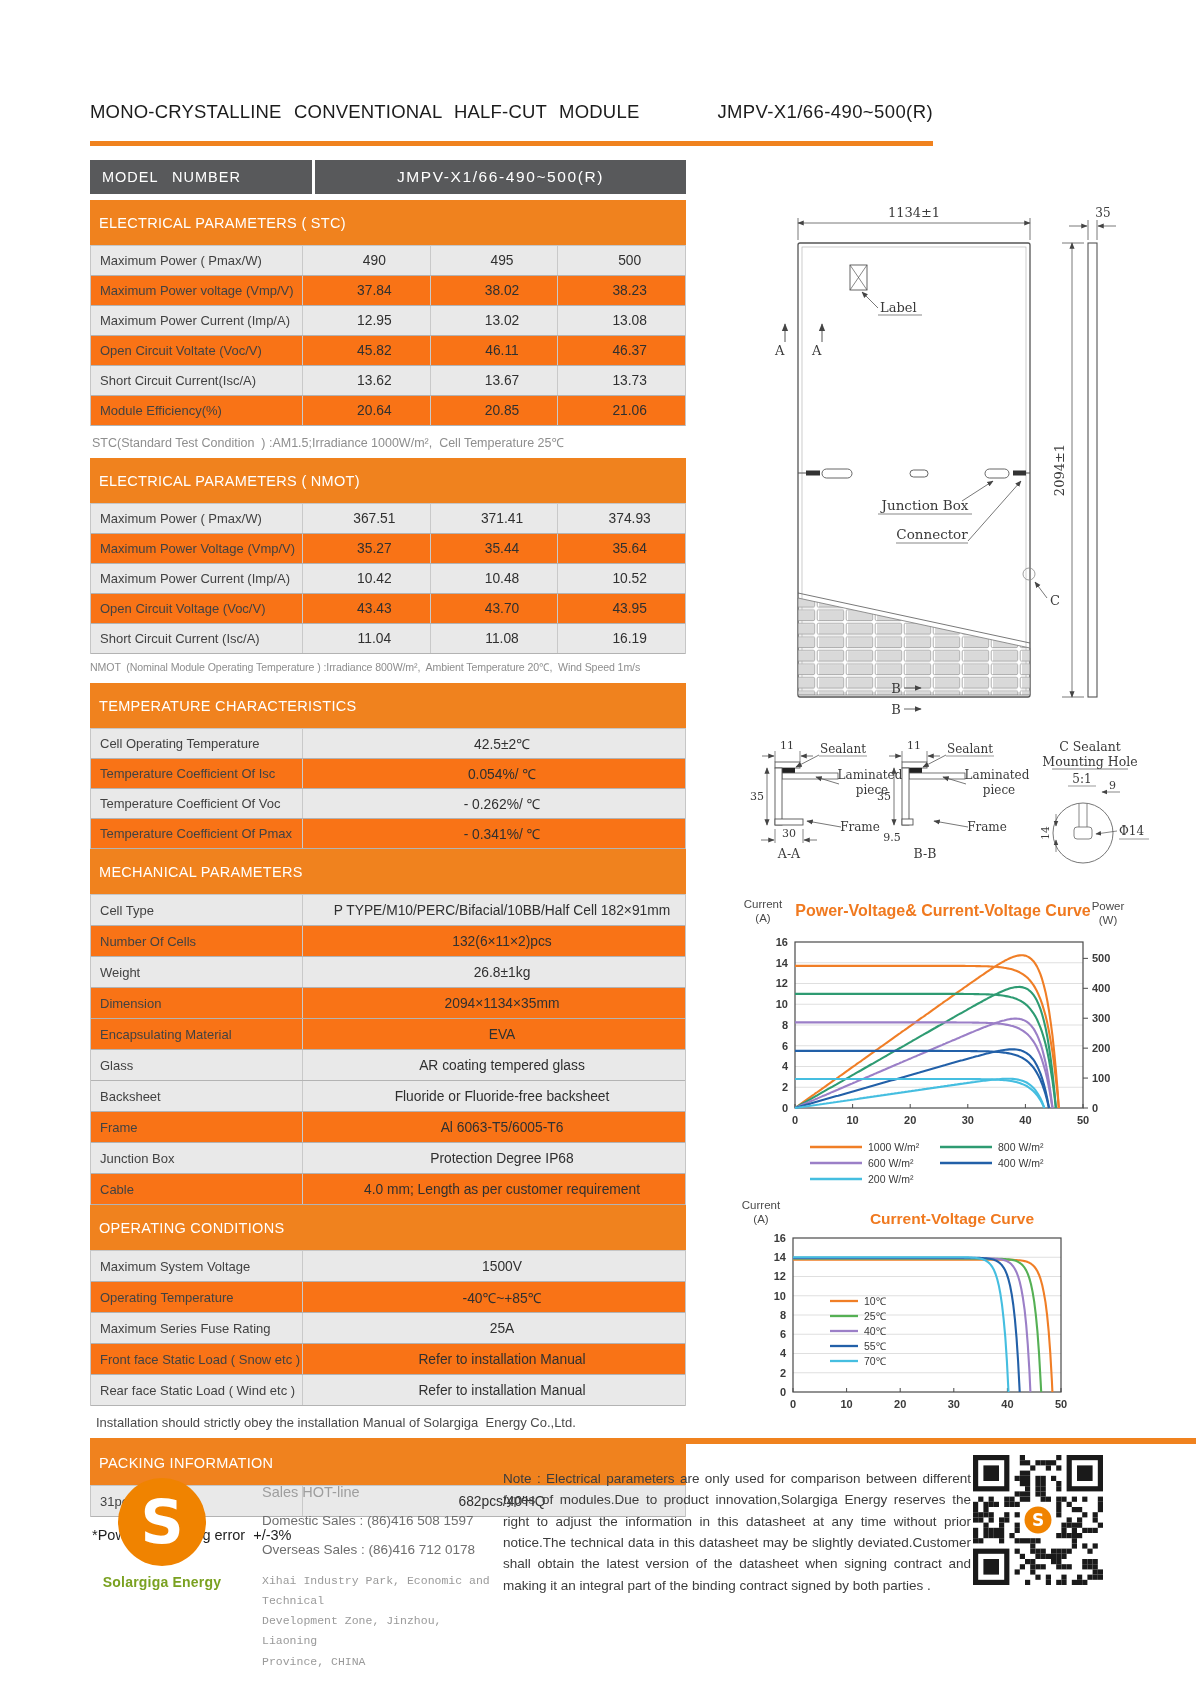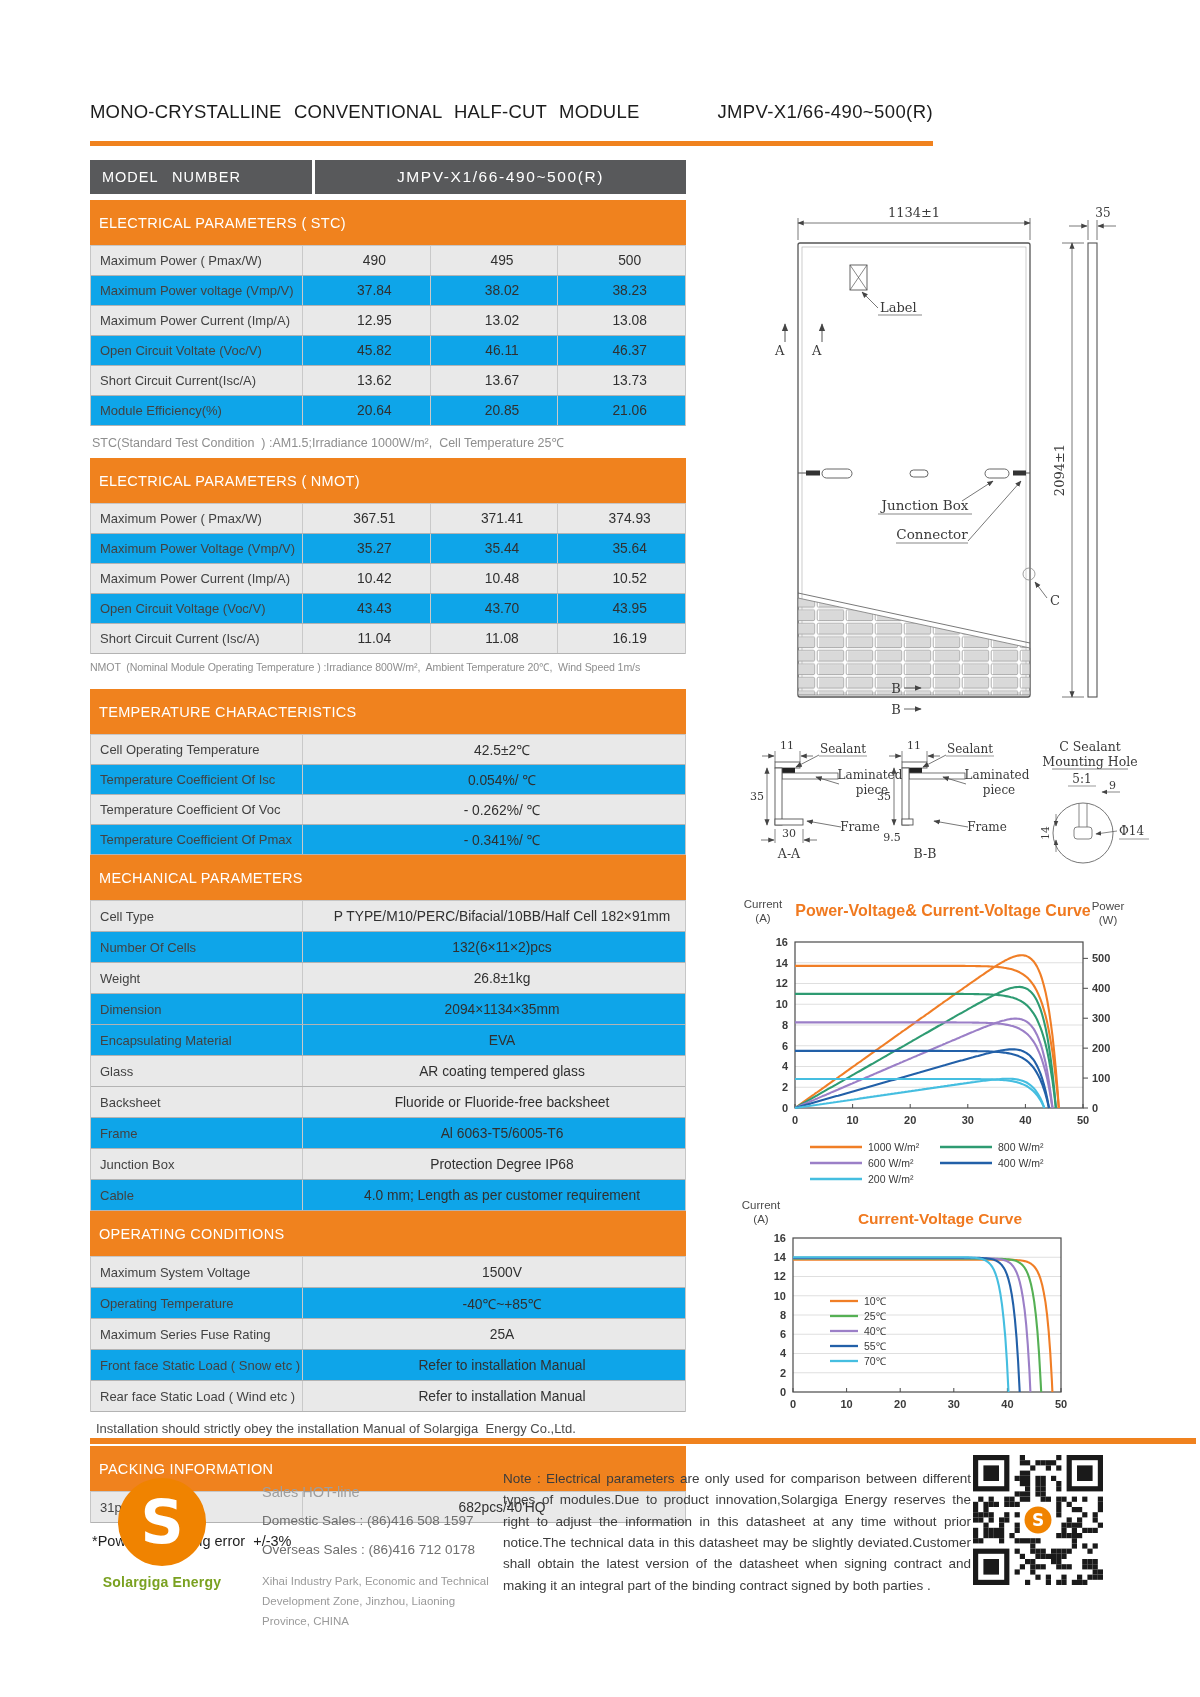--- a/index.html
+++ b/index.html
@@ -12,51 +12,51 @@
   .rule{position:absolute;background:#F0821E;}
   
   .leftcol{position:absolute;left:90px;top:160px;width:596px;}
   .modelbar{display:flex;height:34px;margin-bottom:6px;}
   .modelbar .mcell{background:#58595B;color:#fff;display:flex;align-items:center;}
   .modelbar .m1{width:210px;padding-left:12px;font-size:14.5px;letter-spacing:1px;word-spacing:9px;}
   .modelbar .m2{flex:1;margin-left:3px;justify-content:center;font-size:15.5px;letter-spacing:1.6px;}
   .sechead{height:45px;background:#F0821E;color:#fff;display:flex;align-items:center;
            padding-left:9px;font-size:14.5px;font-weight:500;letter-spacing:.3px;}
   .ptable{border-left:1px solid #C6C6C6;border-right:1px solid #C6C6C6;border-top:1px solid #C6C6C6;}
-  .trow{display:flex;height:29px;border-bottom:1px solid #B3B3B3;background:#0ea5e9;}
+  .trow{display:flex;height:29px;border-bottom:1px solid #B3B3B3;background:#f97316;}
   .trow.g{background:#E9E9E9;}
   .t30 .trow{height:30px;}
   .c{display:flex;align-items:center;}
   .lbl{width:202px;padding-left:9px;font-size:13px;color:#424242;}
   .val{flex:1;justify-content:center;font-size:13.8px;color:#303030;border-left:1px solid #C9C9C9;padding-left:16px;}
   .tnote{font-size:12.5px;color:#8E8E8E;padding:8px 2px 7px 2px;white-space:pre-wrap;}
   .tnote.cond{font-size:10.6px;letter-spacing:-.1px;padding:6px 0 5px 0;}
   .tnote.dark{color:#4A4A4A;font-size:13px;padding:9px 2px 8px 6px;}
   .tnote.black{color:#1E1E1E;font-size:14.5px;padding:10px 2px 4px 2px;}
-  .mt6{margin-top:0}.mt10{margin-top:10px}.mt2{margin-top:2px}
+  .mt6{margin-top:0}.mt10{margin-top:4px}.mt2{margin-top:2px}
   
   .drawing{position:absolute;left:700px;top:190px;width:500px;height:676px;}
   .drawing text{font-family:"DejaVu Serif",serif;fill:#3A3A3A;}
   .drawing line,.drawing polyline,.drawing path.ln{stroke:#555;fill:none;}
   
   .chartbox{position:absolute;}
   .c1{left:698px;top:893px;width:502px;height:302px;}
   .c2{left:698px;top:1198px;width:502px;height:242px;}
   .ctitle{position:absolute;font-weight:700;color:#F0791F;text-align:center;}
   .caxlab{position:absolute;font-size:11.5px;color:#4A4A4A;text-align:center;line-height:1.25;}
   
   .logo{position:absolute;left:118px;top:1478px;width:88px;height:88px;border-radius:50%;
         background:#F08300;display:flex;align-items:center;justify-content:center;}
   .logo span{font-family:"DejaVu Sans",sans-serif;font-weight:700;font-size:60px;color:#fff;}
   .brand{position:absolute;left:98px;top:1574px;width:128px;text-align:center;
          color:#7AA121;font-weight:700;font-size:14px;letter-spacing:.2px;}
   .salescol{position:absolute;left:262px;top:1484px;width:230px;}
   .salestitle{font-size:14.5px;color:#9E9E9E;margin-bottom:13px;}
   .salesline{font-size:13.5px;color:#6E6E6E;margin-bottom:14px;}
-  .addr{font-size:11.5px;color:#9A9A9A;line-height:1.75;margin-top:10px;}
+  .addr{font-size:11.5px;color:#9A9A9A;line-height:1.75;margin-top:10px;font-family:Liberation Mono, monospace;}
   .notepara{position:absolute;left:503px;top:1468px;width:468px;font-size:13.5px;color:#3C3C3C;
             text-align:justify;line-height:1.58;}
   .qr{position:absolute;left:973px;top:1455px;width:130px;height:130px;}
 </style>
 </head>
 <body>
 
 <div class="page">
 
   <div class="title">
@@ -467,21 +467,21 @@
         <line x1="112" y1="270" x2="164" y2="270" stroke="#9B7FC7" stroke-width="2.3"></line>
         <text x="170" y="273.6" text-anchor="start" font-size="10.5" font-family="Liberation Sans, sans-serif" font-weight="400" fill="#3A3A3A">600 W/m²</text>
         <line x1="242" y1="270" x2="294" y2="270" stroke="#2260A8" stroke-width="2.3"></line>
         <text x="300" y="273.6" text-anchor="start" font-size="10.5" font-family="Liberation Sans, sans-serif" font-weight="400" fill="#3A3A3A">400 W/m²</text>
         <line x1="112" y1="286" x2="164" y2="286" stroke="#45BEE0" stroke-width="2.3"></line>
         <text x="170" y="289.6" text-anchor="start" font-size="10.5" font-family="Liberation Sans, sans-serif" font-weight="400" fill="#3A3A3A">200 W/m²</text>
       </svg>
   </div>
 
   <div class="chartbox c2">
-    <div class="ctitle" style="left:112px;top:12px;width:260px;font-size:15.5px;">Current-Voltage Curve</div>
+    <div class="ctitle" style="left:124px;top:12px;width:260px;font-size:15.5px;">Current-Voltage Curve</div>
     <div class="caxlab" style="left:32px;top:0px;width:62px;">
       <div>Current</div>
       <div>(A)</div>
     </div>
     <svg id="chart2" width="502" height="242" viewBox="0 0 502 242">
         <line x1="95" y1="174.75" x2="363" y2="174.75" stroke="#DBDBDB" stroke-width="0.9"></line>
         <line x1="95" y1="155.5" x2="363" y2="155.5" stroke="#DBDBDB" stroke-width="0.9"></line>
         <line x1="95" y1="136.25" x2="363" y2="136.25" stroke="#DBDBDB" stroke-width="0.9"></line>
         <line x1="95" y1="117" x2="363" y2="117" stroke="#DBDBDB" stroke-width="0.9"></line>
         <line x1="95" y1="97.75" x2="363" y2="97.75" stroke="#DBDBDB" stroke-width="0.9"></line>

